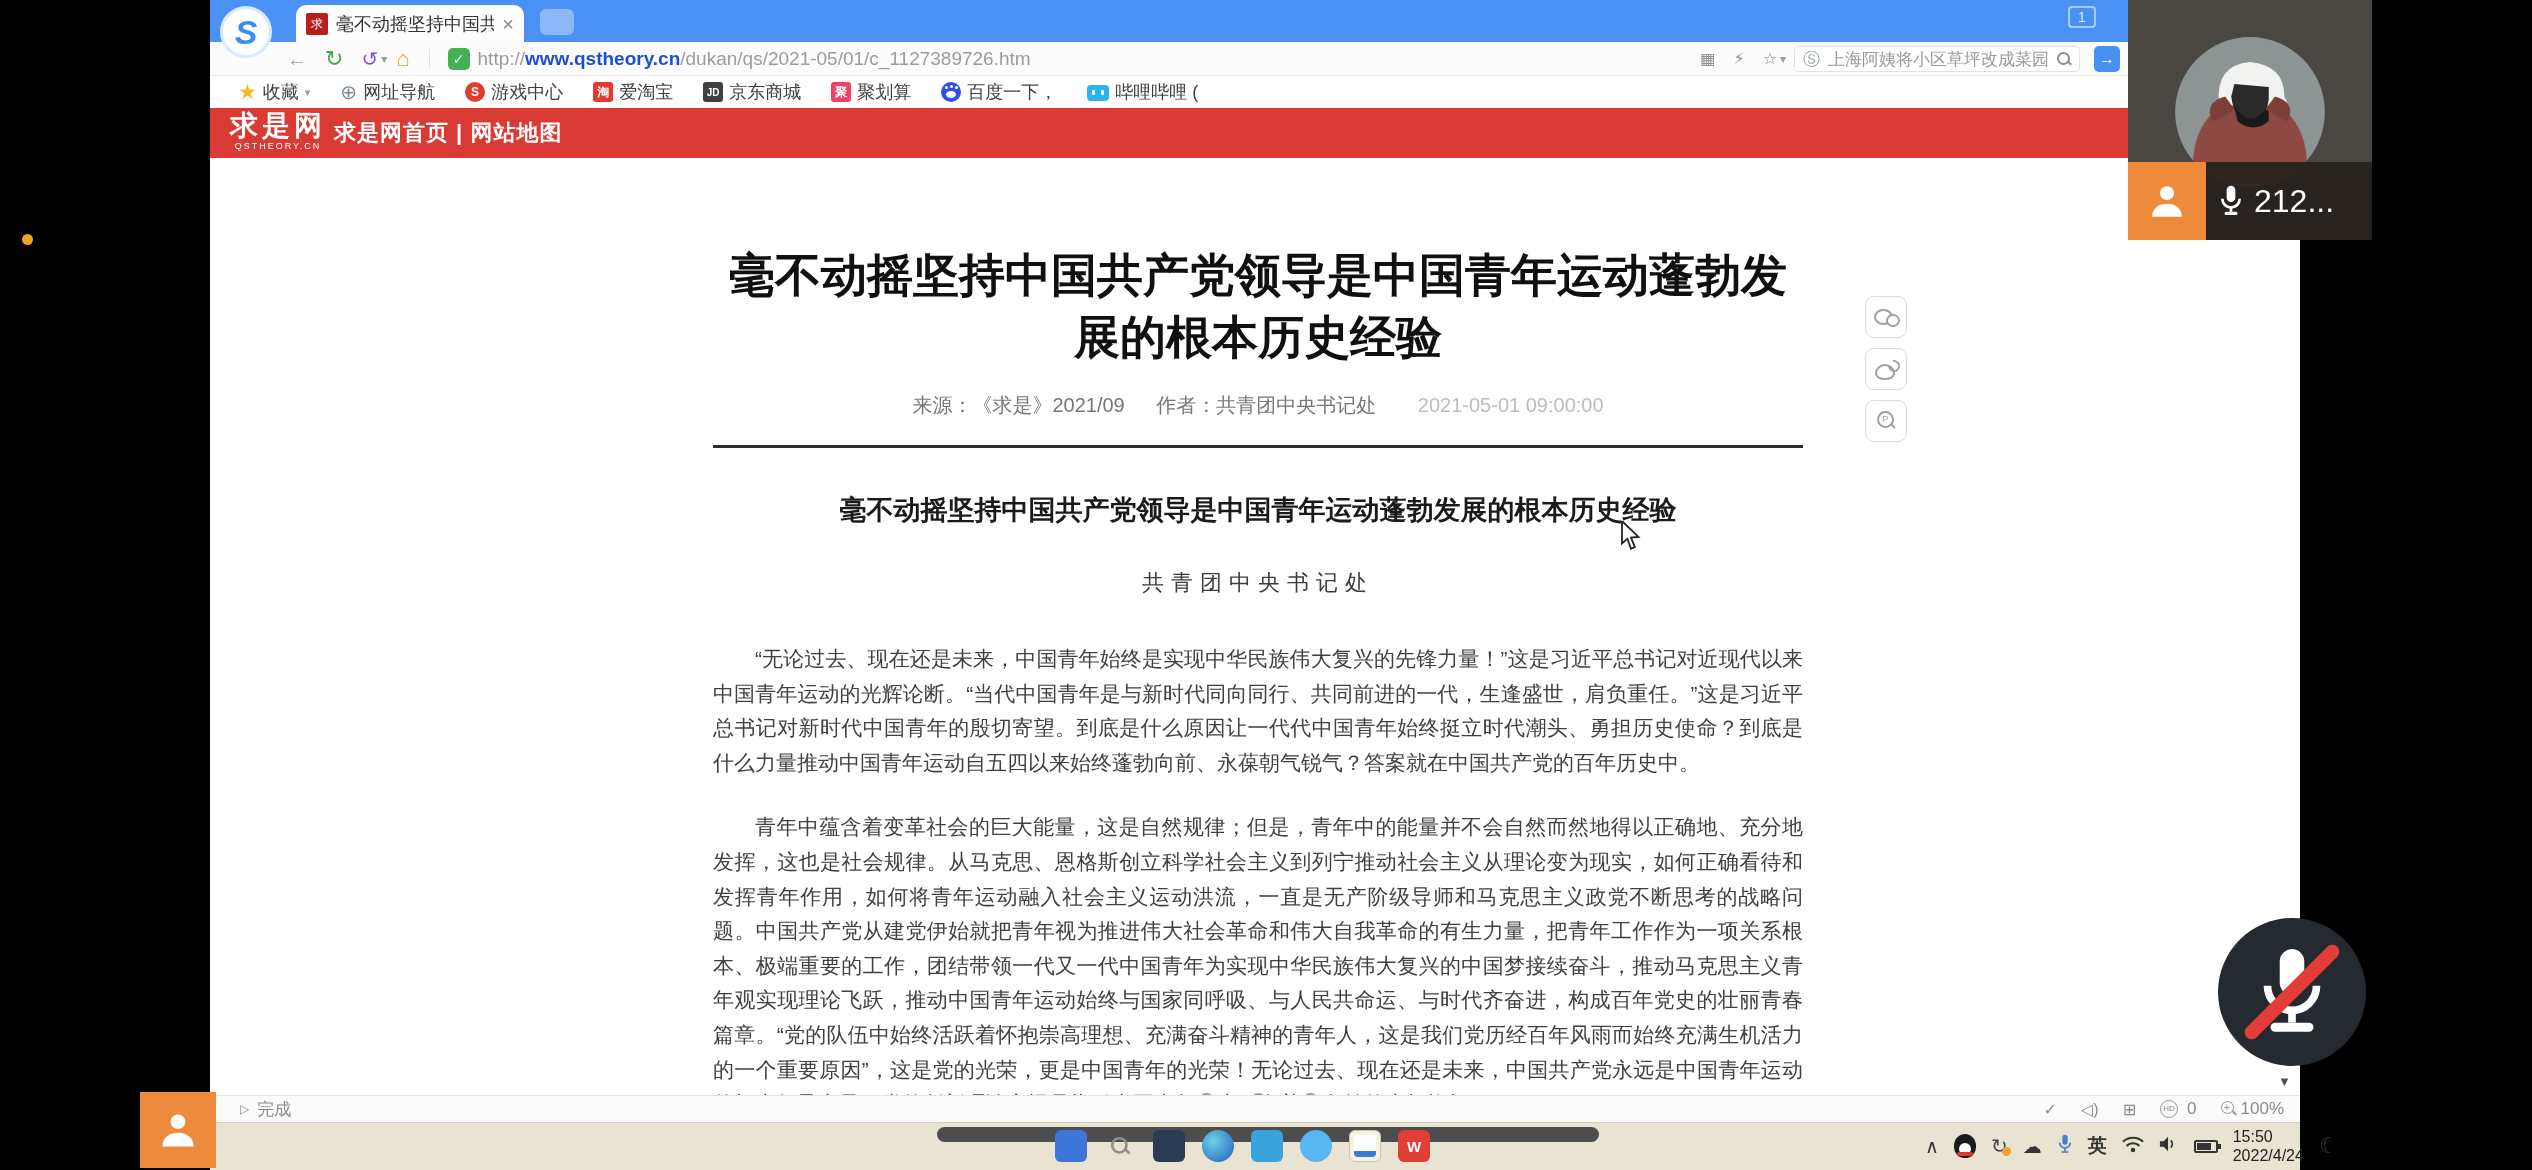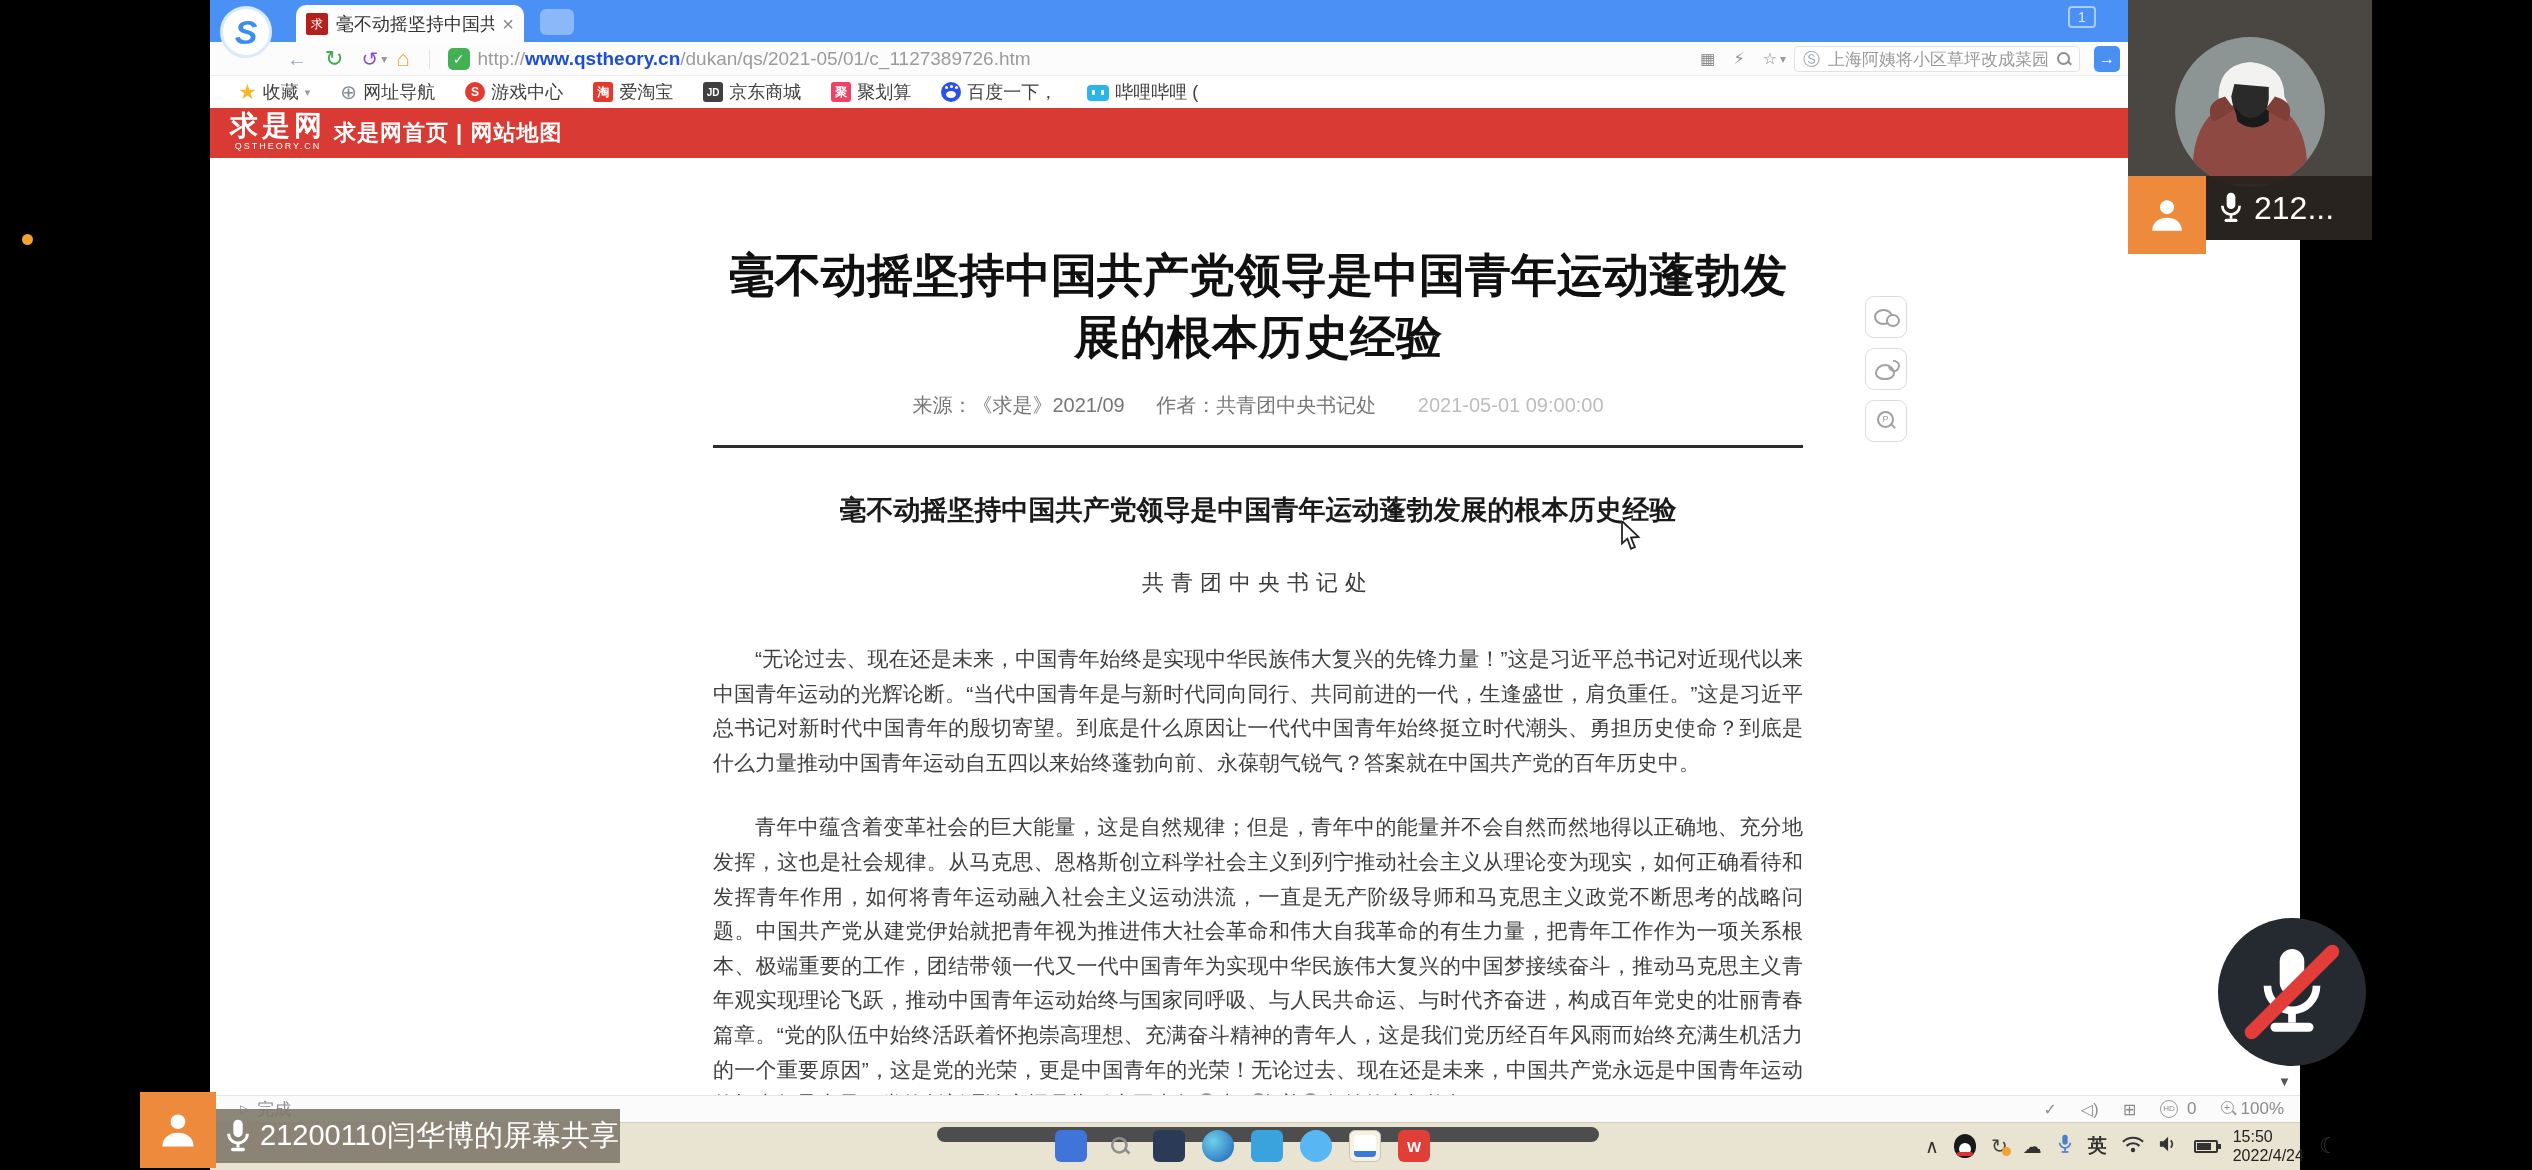--- a/index.html
+++ b/index.html
@@ -146,21 +146,21 @@
   .mic-tray{color:#4a7fd0;}
   .ime{font-size:19px;font-weight:bold;}
   .battery{position:relative;width:24px;height:13px;border:2px solid #333;border-radius:2px;}
   .battery::before{content:"";position:absolute;left:1px;top:1px;bottom:1px;width:14px;background:#333;}
   .battery::after{content:"";position:absolute;right:-5px;top:2px;width:3px;height:5px;background:#333;}
   .clock{text-align:left;font-size:16px;line-height:19px;color:#222;}
   .moon{font-size:22px;color:#333;}
 
   
   .vpanel{position:absolute;left:2128px;top:0;width:244px;height:240px;background:#4a4742;z-index:10;}
-  .vrow{position:absolute;left:0;bottom:0;width:244px;height:64px;display:flex;}
+  .vrow{position:absolute;left:0;bottom:0;width:244px;height:78px;display:flex;}
   .vorange{width:78px;height:78px;background:#ee8a3c;display:flex;align-items:center;justify-content:center;}
   .vname{flex:1;background:rgba(38,33,28,0.92);display:flex;align-items:center;gap:10px;padding-left:12px;
      color:#fff;font-size:32px;}
   .mutebtn{position:absolute;left:2218px;top:918px;width:148px;height:148px;border-radius:50%;
      background:#252a31;z-index:11;display:flex;align-items:center;justify-content:center;}
   .muteslash{position:absolute;width:14px;height:128px;background:#e23d39;border-radius:7px;transform:rotate(45deg);}
   .sharebadge{position:absolute;left:140px;top:1092px;width:76px;height:76px;background:#ee8a3c;z-index:12;
      display:flex;align-items:center;justify-content:center;}
   .sharelabel{position:absolute;left:216px;top:1109px;width:404px;height:54px;background:rgba(125,117,104,0.88);
      z-index:12;display:flex;align-items:center;gap:8px;padding-left:8px;color:#fff;font-size:29px;white-space:nowrap;}
@@ -410,27 +410,18 @@
       </svg>
     <span class="muteslash"></span>
   </div>
 
   <div class="sharebadge">
     <svg width="44" height="44" viewBox="0 0 24 24">
         <circle cx="12" cy="7.5" r="4" fill="#fff"></circle>
         <path d="M3.5 21c0-5 4-7.5 8.5-7.5s8.5 2.5 8.5 7.5z" fill="#fff"></path>
       </svg>
   </div>
-  <div class="sharelabel">
-    <svg width="28" height="36" viewBox="0 0 24 30">
-        <rect x="8" y="1" width="8" height="15" rx="4" fill="#fff"></rect>
-        <path d="M4 13a8 8 0 0 0 16 0" fill="none" stroke="#fff" stroke-width="2.5"></path>
-        <line x1="12" y1="21" x2="12" y2="25" stroke="#fff" stroke-width="2.5"></line>
-        <rect x="6" y="25" width="12" height="3" rx="1.5" fill="#fff"></rect>
-      </svg>
-    <span>21200110闫华博的屏幕共享</span>
-  </div>
 
   <svg class="cursor" width="26" height="30" viewBox="0 0 14 20">
     <polygon points="1,0 1,15 4.6,11.8 7,18.5 9.6,17.4 7,11 12,10.6" fill="#fff" stroke="#222" stroke-width="1.2"></polygon>
   </svg>
 
 </div>
 
 </body></html>

